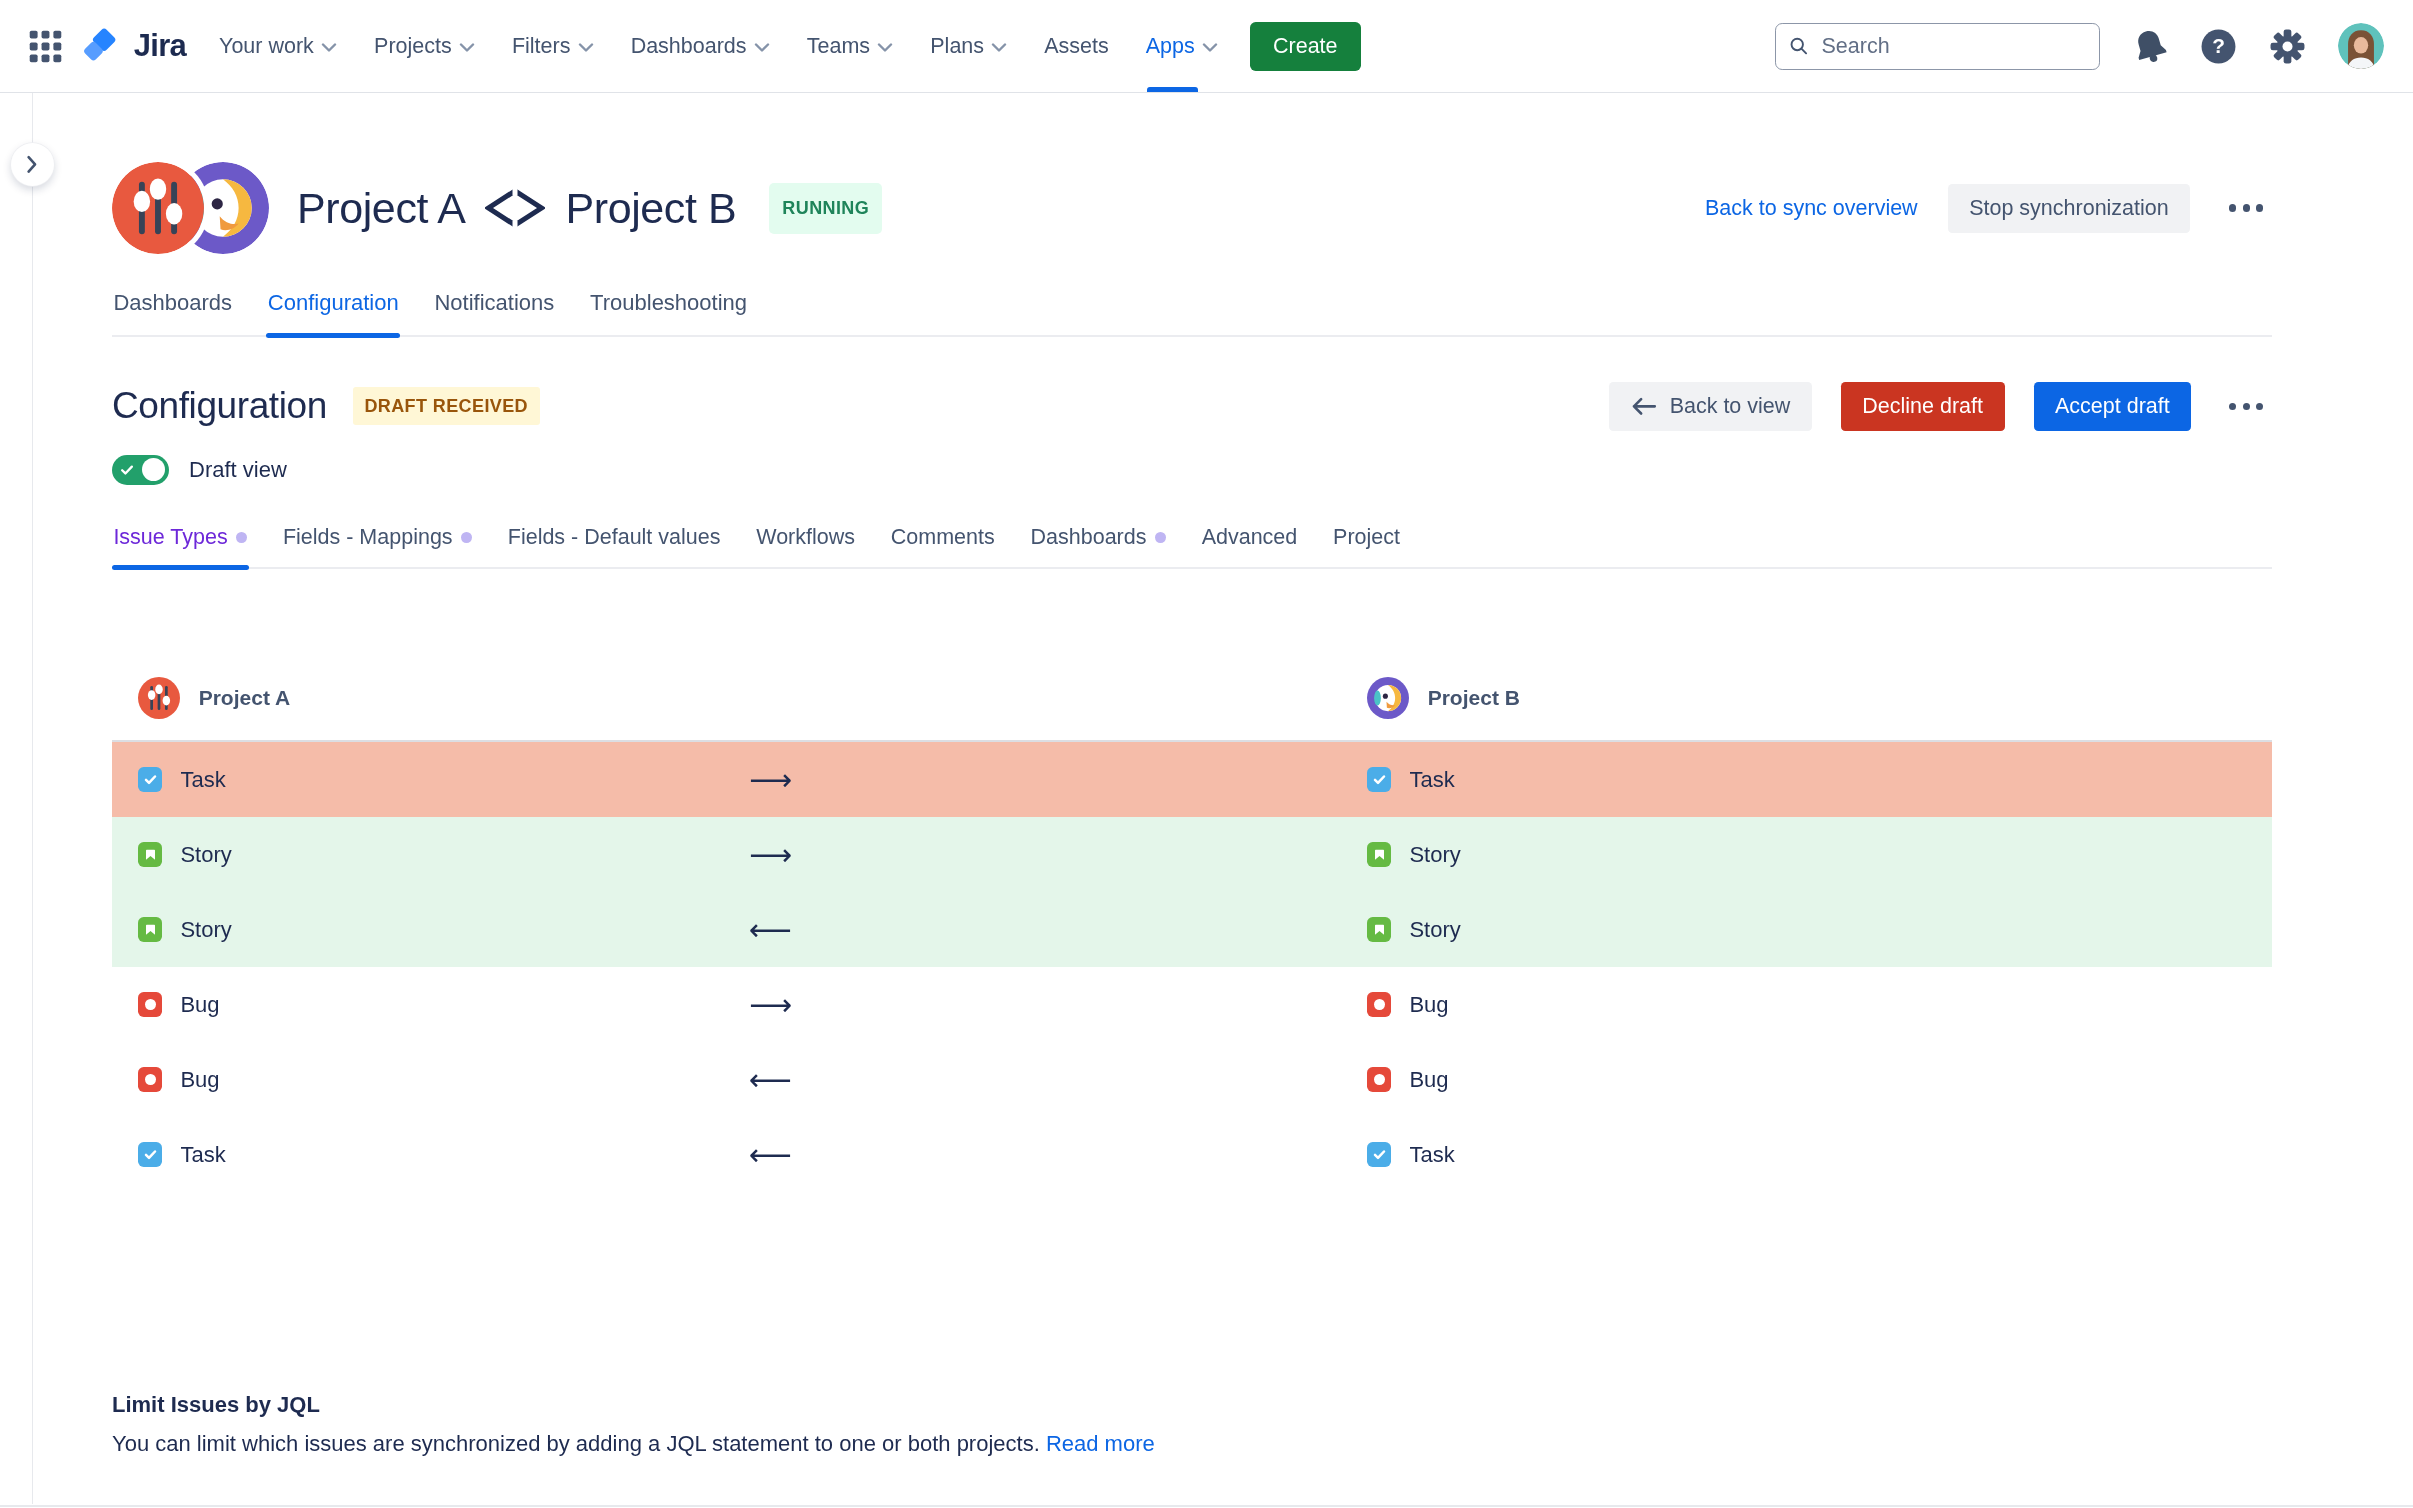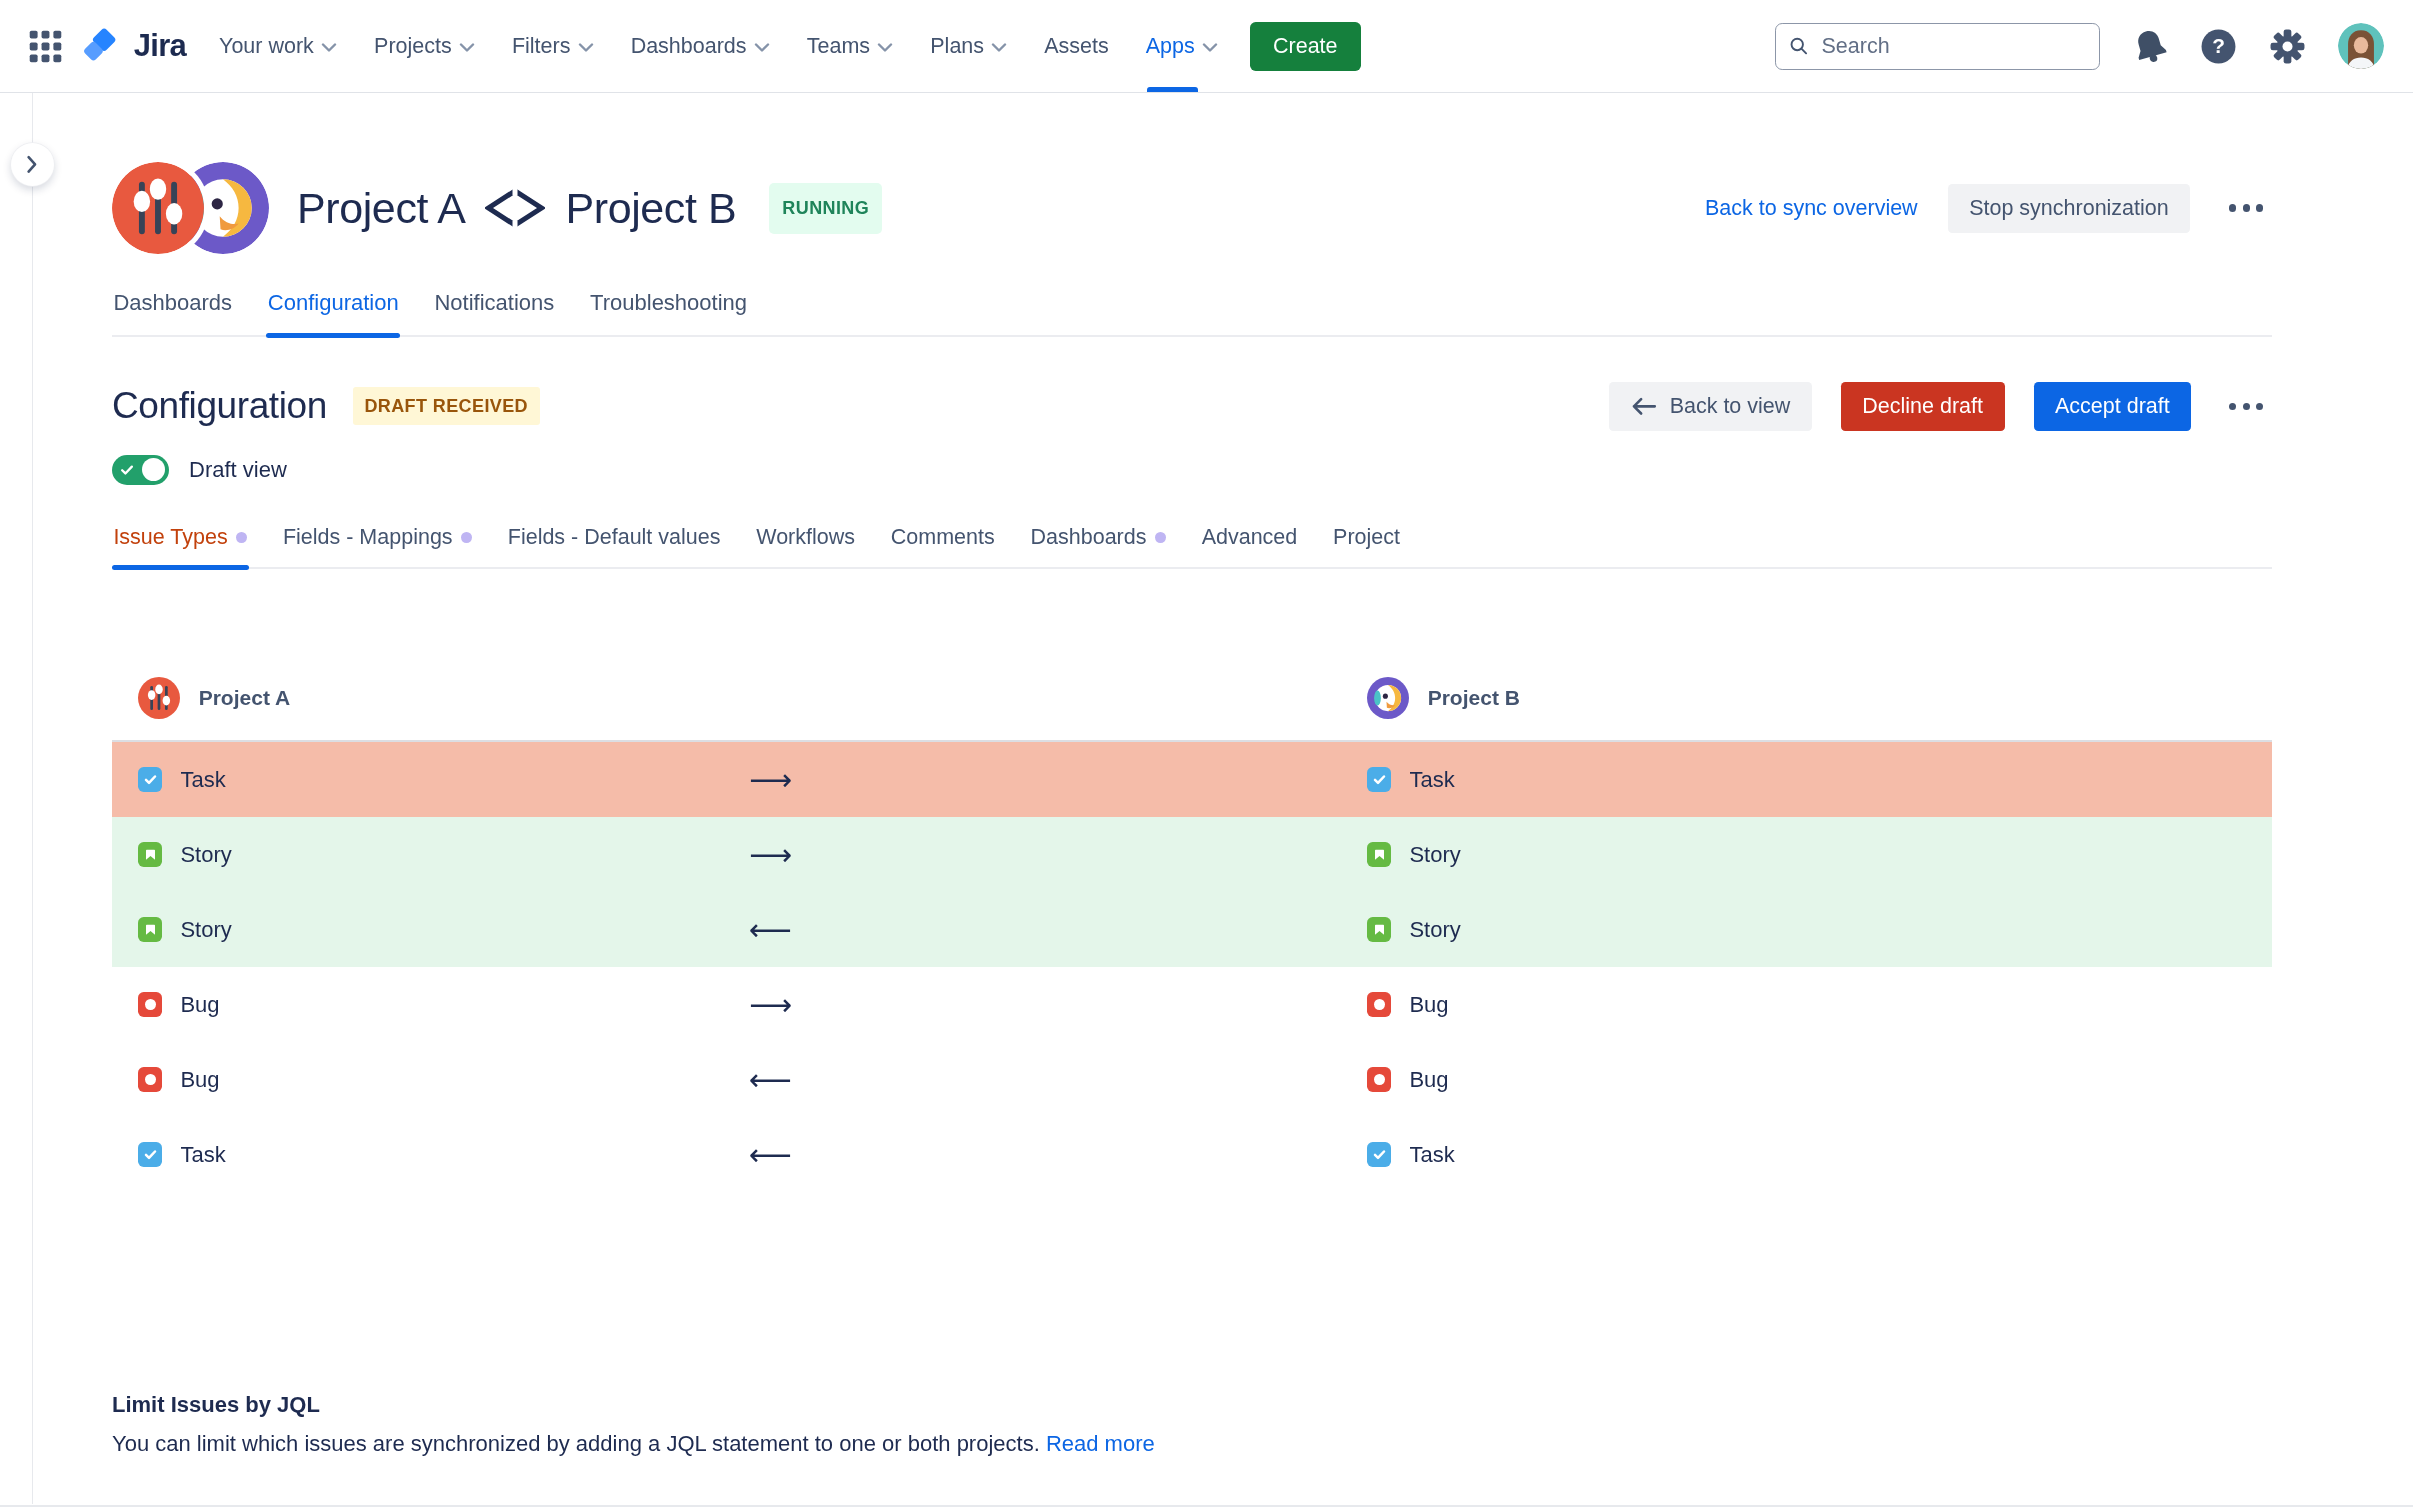--- a/index.html
+++ b/index.html
@@ -82,21 +82,21 @@
   .toggle-row{display:flex;align-items:center;margin-top:24px}
   .toggle{position:relative;width:57px;height:30px;border-radius:16px;background:#22A06B;flex:none}
   .toggle .tcheck{position:absolute;left:8px;top:8px}
   .toggle .knob{position:absolute;right:3.6px;top:3.6px;width:23px;height:23px;border-radius:50%;background:#fff}
   .toggle-label{margin-left:20px;font-size:22px;color:#1E2B50}
 
   .subtabs{border-bottom:2.9px solid #EBECF0;margin-top:40px}
   .subtabs-inner{display:flex;gap:33px}
   .subtab{font-size:21.5px;font-weight:500;color:#44546F;padding:0 1.4px 17px;position:relative;
     display:inline-flex;align-items:center;gap:8.6px;white-space:nowrap}
-  .subtab.active{color:#c2410c}
+  .subtab.active{color:#6d28d9}
   .subdot{width:10.8px;height:10.8px;border-radius:50%;background:#BFB5F3;display:inline-block}
 
   
   .map-table{margin-top:108px}
   .map-grid{display:grid;grid-template-columns:611px 618px 1fr;align-items:center;padding-left:26px}
   .map-head{margin-bottom:21.5px}
   .mh-cell{display:flex;align-items:center;gap:18.7px;font-size:21px;font-weight:700;color:#44546F}
   .map-rows{border-top:2.9px solid #DCDEE3}
   .map-row{height:75px}
   .bg-salmon{background:#F5BCA9}

